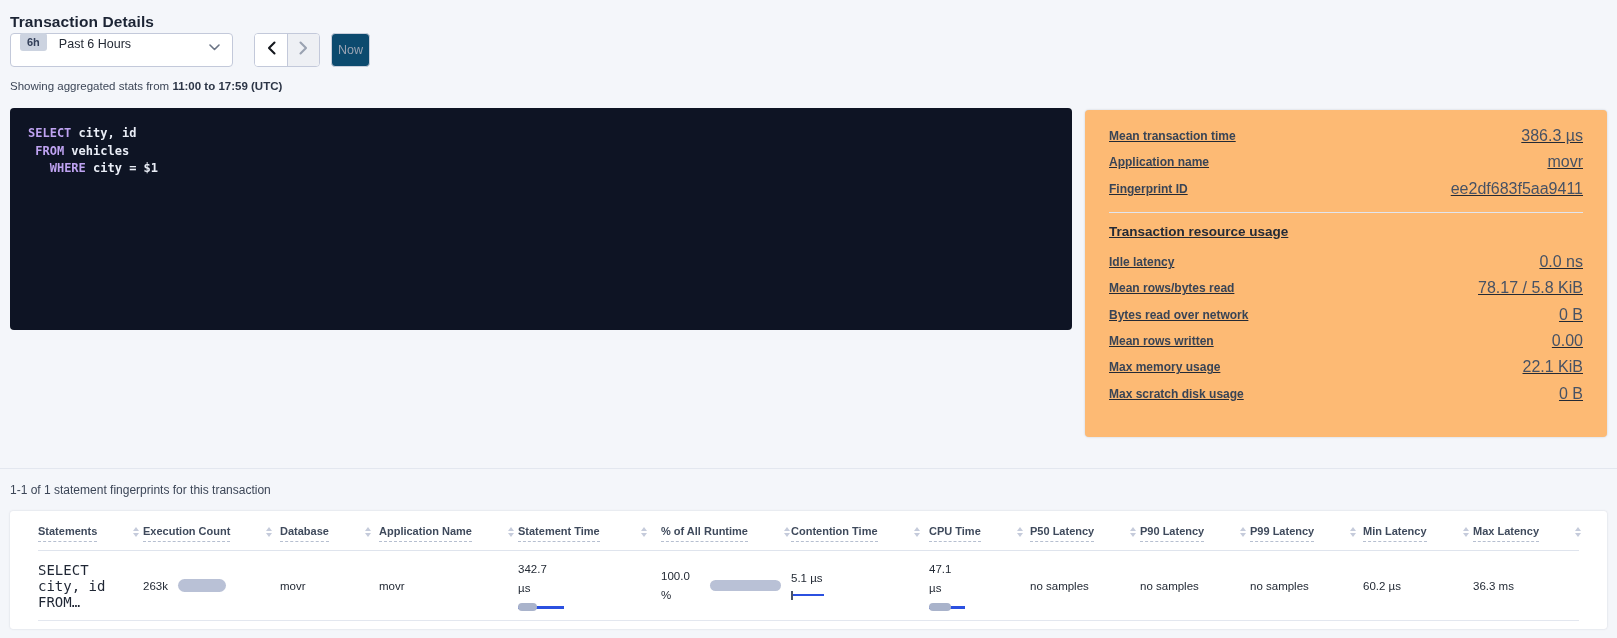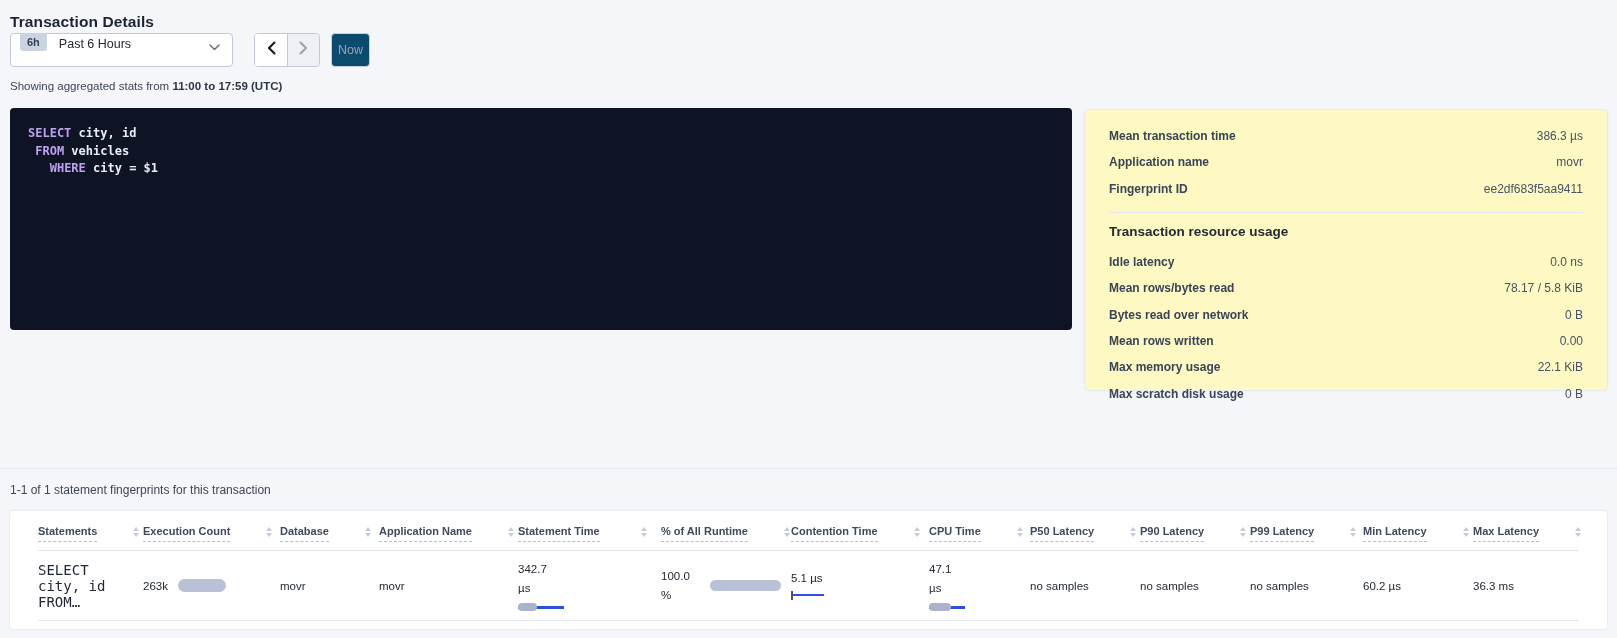--- a/index.html
+++ b/index.html
@@ -29,25 +29,25 @@
   .stats-caption b { font-weight:700; color:#2c3546; }
 
   
   .sql-box { position:absolute; left:10px; top:108px; width:1062px; height:222px;
     background:#0e1424; border-radius:4px; padding:17px 18px; }
   .sql-line { font-family:"DejaVu Sans Mono", monospace; font-size:12px; line-height:17.5px;
     font-weight:700; color:#e9edf6; white-space:pre; }
   .sql-kw { color:#bfa3f2; }
 
   
-  .summary-card { position:absolute; left:1085px; top:110px; width:522px; height:280px;
-    background:#fef9c3; border-radius:4px; box-shadow:0 0 2px rgba(33,43,67,.22); padding:13px 24px 0 24px; }
+  .summary-card { position:absolute; left:1085px; top:110px; width:522px; height:327px;
+    background:#fdba74; border-radius:4px; box-shadow:0 0 2px rgba(33,43,67,.22); padding:13px 24px 0 24px;text-decoration:underline; }
   .kv { display:flex; align-items:center; justify-content:space-between; height:26.3px; }
   .kv-label { font-size:12px; font-weight:700; color:#394455; }
-  .kv-value { font-size:12px; color:#475264; }
+  .kv-value { font-size:16px; color:#475264; }
   .summary-divider { border:none; border-top:1px solid #e2e6ee; margin:10px 0 11px 0; }
   .section-heading { font-size:13.5px; font-weight:700; color:#242a35; margin:2px 0 10px 0; }
 
   
   .page-divider { position:absolute; left:0; right:0; top:468px; border-top:1px solid #e3e7ef; }
   .table-caption { position:absolute; left:10px; top:483px; font-size:12px; color:#3c4657; }
 
   .table-card { position:absolute; left:10px; top:511px; width:1597px; height:118px;
     background:#fff; border-radius:3px; box-shadow:0 0 2px rgba(33,43,67,.18); padding:0 28px; }
 

